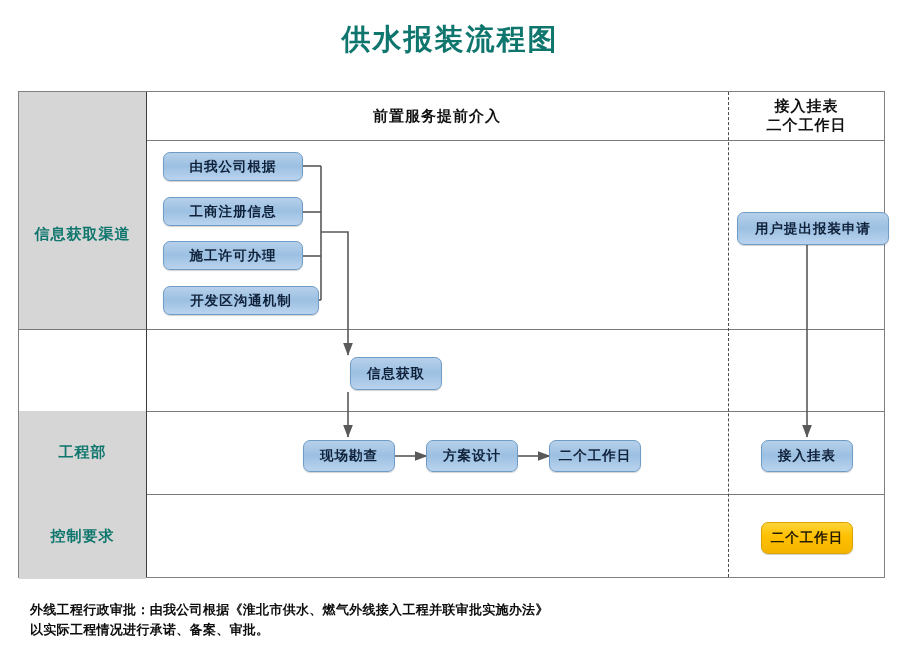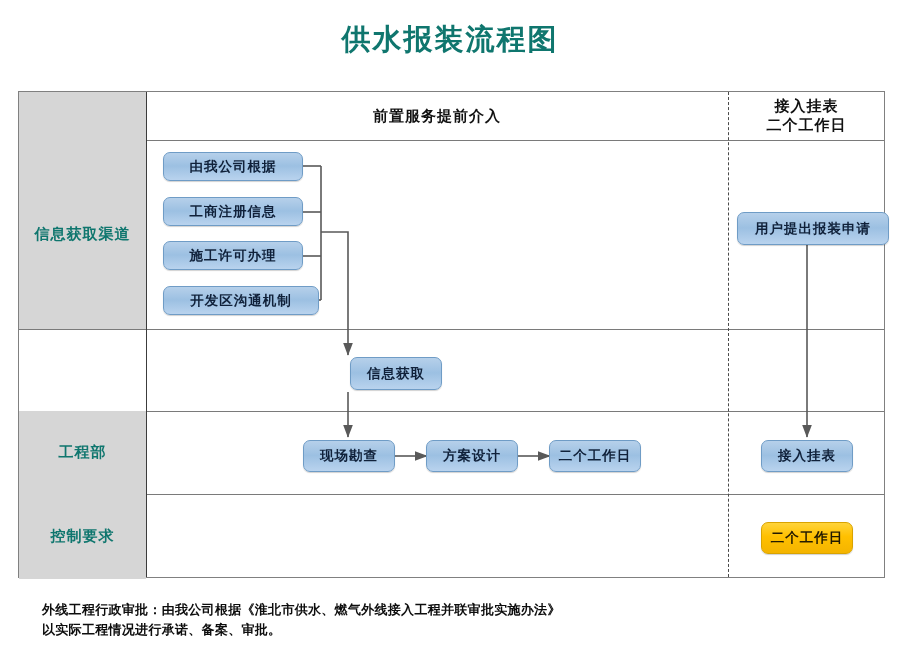--- a/index.html
+++ b/index.html
@@ -157,21 +157,21 @@
     position: absolute;
     left: 30px;
     top: 600px;
     width: 700px;
     font-size: 13px;
     font-weight: bold;
     line-height: 1.55;
     color: #0d0d0d;
     letter-spacing: 0.3px;
   }
-  .footnote div { white-space: nowrap; margin-left: 12px; }
+  .footnote div { white-space: nowrap; }
 </style>
 </head>
 <body>
 
 <div class="page-title">供水报装流程图</div>
 
 <div class="flow-table">
 
   <div class="row-line header-sep"></div>
   <div class="row-line r1"></div>

